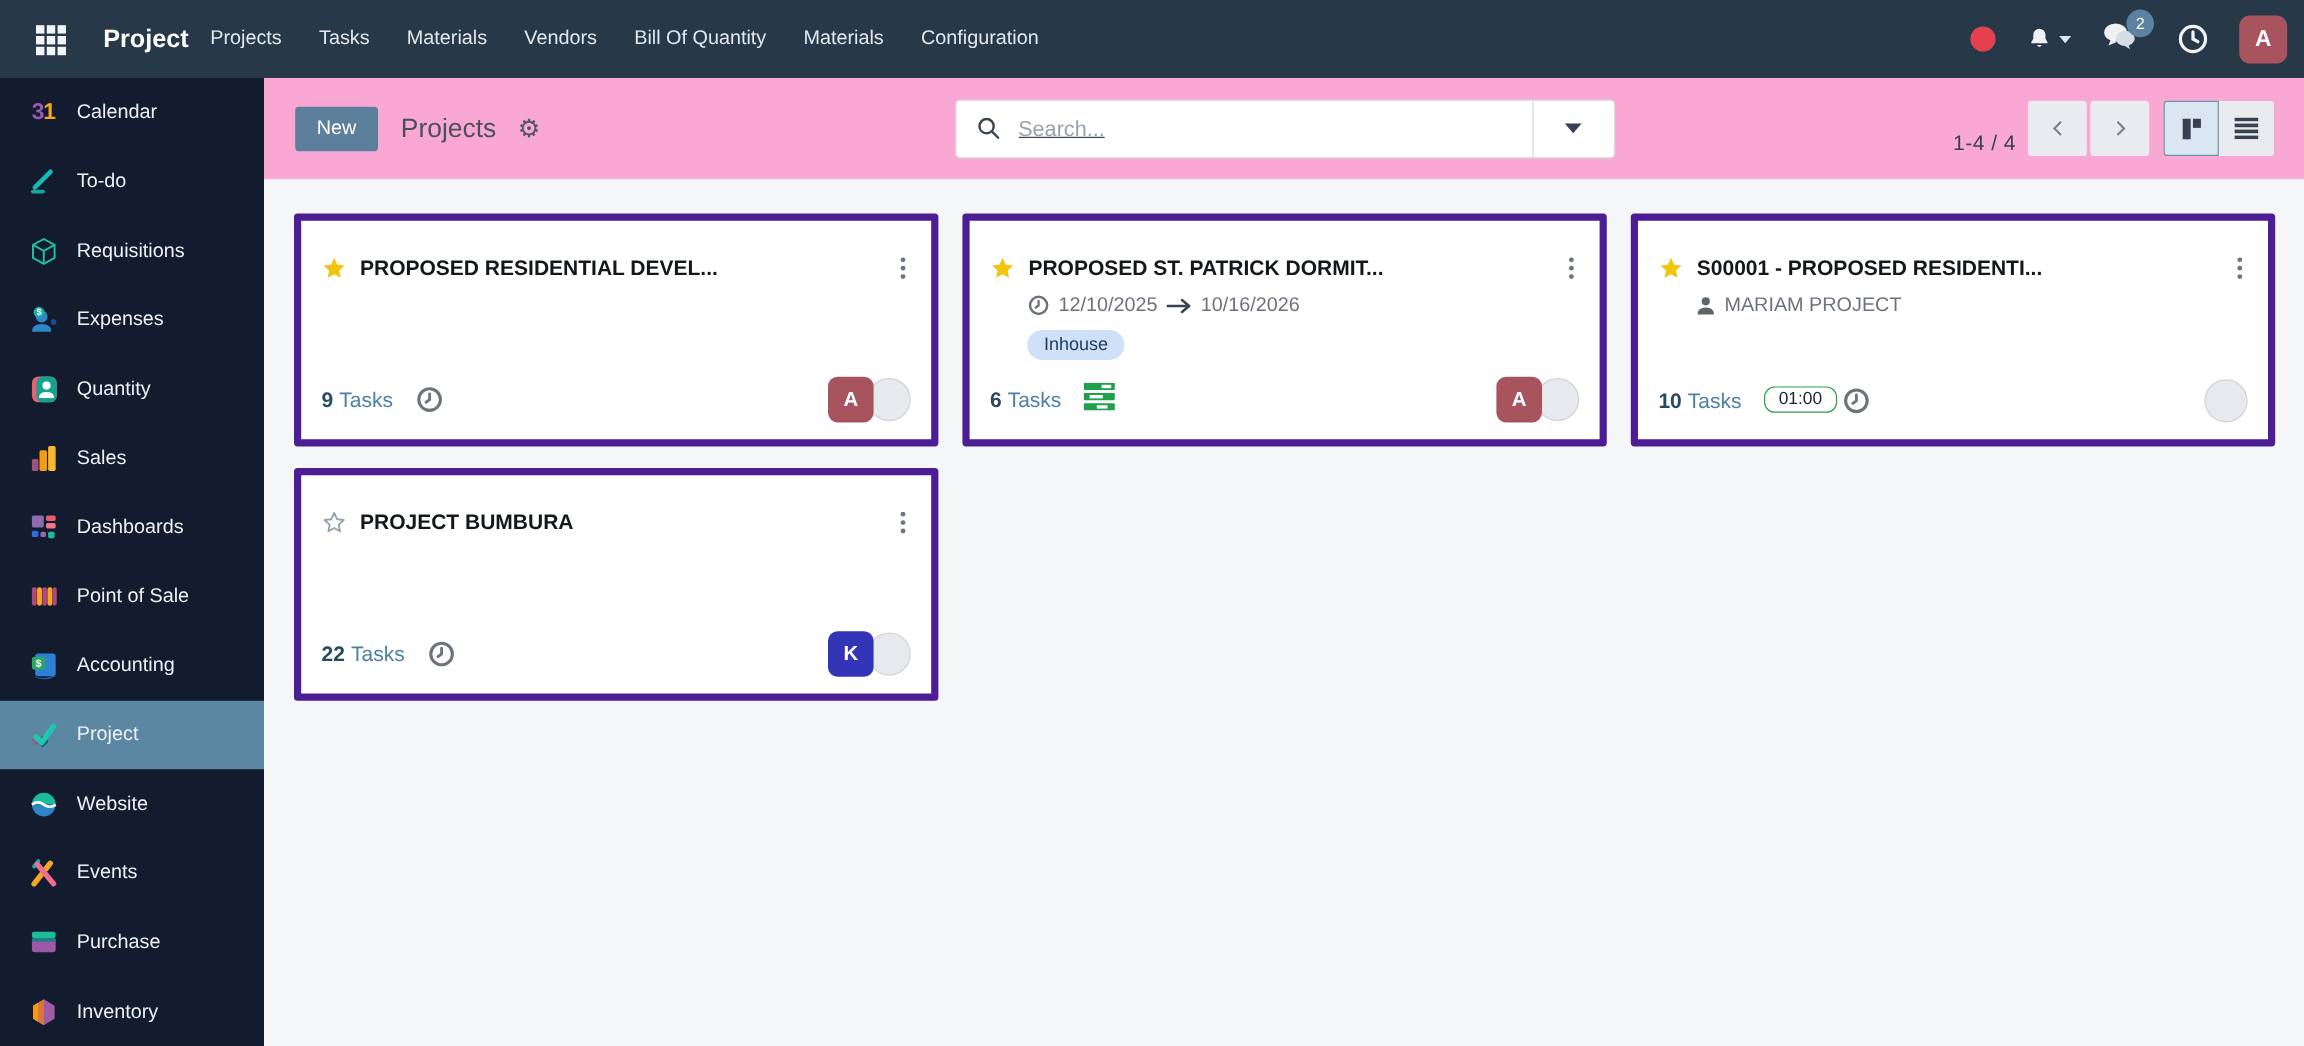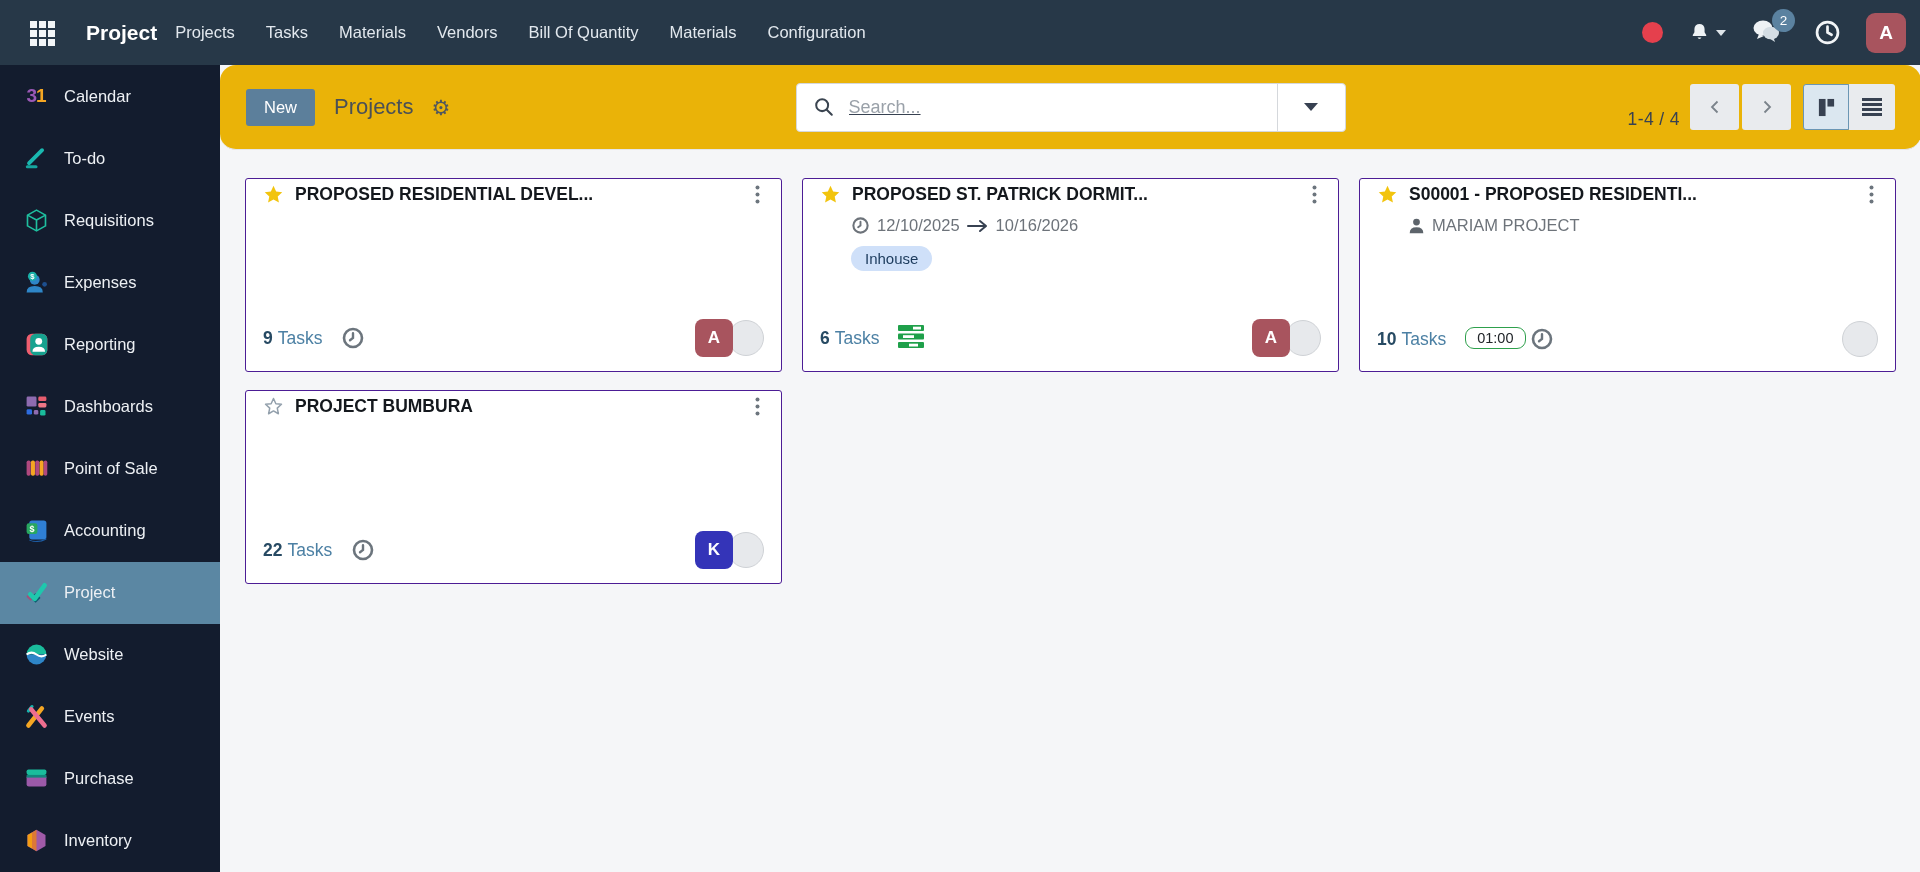--- a/index.html
+++ b/index.html
@@ -44,22 +44,22 @@
     color:#edf0f4; font-size:16.5px; cursor:pointer; white-space:nowrap;
   }
   .side-item.active { background:#5b87a3; }
   .side-icon { width:30px; height:30px; flex:0 0 30px; display:flex; align-items:center; justify-content:center; }
   .cal-glyph { font-size:19px; font-weight:700; font-style:normal; letter-spacing:-1px; }
   .cal-glyph .c3 { color:#9b59b6; } .cal-glyph .c1 { color:#f5a623; }
 
   
   .main { flex:1; display:flex; flex-direction:column; }
   .control-panel {
-    background:#eab308; height:85px; flex:0 0 85px; display:flex; align-items:center;
-    padding:0 26px; position:relative; border-bottom:1px solid #e4e6ea;border-radius:16px;
+    background:#f9a8d4; height:85px; flex:0 0 85px; display:flex; align-items:center;
+    padding:0 26px; position:relative; border-bottom:1px solid #e4e6ea;
   }
   .new-btn {
     background:#5c7f9b; color:#fff; border:none; font-size:16.5px; padding:9px 18px;
     border-radius:3px; cursor:pointer; font-family:inherit;
   }
   .breadcrumb { font-size:22px; color:#4a5056; margin-left:19px; }
   .gear-btn { margin-left:12px; font-size:21px; color:#51575d; background:none; border:none; cursor:pointer; line-height:1; }
   .search-box {
     position:absolute; left:50%; transform:translateX(-50%); width:550px; height:49px;
     border:1px solid #d5d8dc; border-radius:4px; display:flex; align-items:center; background:#fff;text-decoration:underline;
@@ -77,22 +77,22 @@
   .vs-btn { width:46px; height:46px; display:flex; align-items:center; justify-content:center; cursor:pointer; background:#e9ebee; border:1px solid transparent; }
   .vs-btn.kanban { background:#dbe7f0; border:1.5px solid #6a96b4; border-radius:3px 0 0 3px; }
   .vs-btn.list { border-radius:0 3px 3px 0; }
 
   
   .kanban-area {
     padding:28px 25px; display:grid; grid-template-columns:repeat(3, 537px);
     gap:18px 20px; align-content:start; background:#f5f6f8; flex:1;
   }
   .pcard {
-    background:#fff; border:1px solid #4c1d95; border-radius:3px; height:194px;
-    padding:4px 17px 14px; display:flex; flex-direction:column; cursor:pointer;
+    background:#fff; border:6px solid #4c1d95; border-radius:3px; height:194px;
+    padding:28px 17px 14px; display:flex; flex-direction:column; cursor:pointer;
   }
   .card-head { display:flex; align-items:center; gap:11px; }
   .star-btn { display:flex; flex:0 0 auto; cursor:pointer; }
   .card-title { font-size:17.5px; font-weight:700; color:#14181d; white-space:nowrap; overflow:hidden; }
   .kebab-btn { margin-left:auto; flex:0 0 auto; cursor:pointer; padding:2px 4px; display:flex; }
   .card-sub { display:flex; align-items:center; gap:7px; margin:10px 0 0 31px; color:#6d737a; font-size:16.5px; }
   .tag-row { margin:11px 0 0 31px; }
   .tag { display:inline-block; background:#cfe0f9; color:#1b3a5c; font-size:15px; font-weight:500; padding:4px 14px; border-radius:13px; }
   .card-foot { margin-top:auto; display:flex; align-items:center; }
   .tasks-link { display:flex; align-items:baseline; gap:5px; cursor:pointer; }
@@ -214,23 +214,33 @@
 
     <div class="side-item">
       <span class="side-icon">
         <svg width="27" height="27" viewBox="0 0 30 30">
           <rect x="4" y="3" width="23" height="24" rx="6" fill="#ef5e6f"></rect>
           <rect x="8" y="3" width="19" height="24" rx="6" fill="#17a28f"></rect>
           <circle cx="17.5" cy="11.5" r="3.8" fill="#fff"></circle>
           <path d="M10.5 23q0-5.5 7-5.5t7 5.5z" fill="#fff"></path>
         </svg>
       </span>
-      <span>Reporting</span>
-    </div>
-
+      <span>Quantity</span>
+    </div>
+
+    <div class="side-item">
+      <span class="side-icon">
+        <svg width="27" height="27" viewBox="0 0 30 30">
+          <rect x="4" y="15" width="6" height="11" rx="1.5" fill="#a0527c"></rect>
+          <rect x="11" y="7" width="7" height="19" rx="1.5" fill="#f39c12"></rect>
+          <rect x="19" y="3" width="7" height="23" rx="1.5" fill="#f7b731"></rect>
+        </svg>
+      </span>
+      <span>Sales</span>
+    </div>
 
     <div class="side-item">
       <span class="side-icon">
         <svg width="27" height="27" viewBox="0 0 30 30">
           <rect x="4" y="4" width="11" height="11" rx="1.5" fill="#8e6bb0"></rect>
           <rect x="17" y="4" width="9" height="5" rx="1.5" fill="#e85d6e"></rect>
           <rect x="17" y="11" width="9" height="5" rx="1.5" fill="#ee7686"></rect>
           <rect x="4" y="18" width="6" height="6" rx="1.5" fill="#2d6cdf"></rect>
           <rect x="12" y="19" width="5" height="5" rx="1.5" fill="#8e6bb0"></rect>
           <rect x="19" y="19" width="6" height="6" rx="1.5" fill="#1abc9c"></rect>

